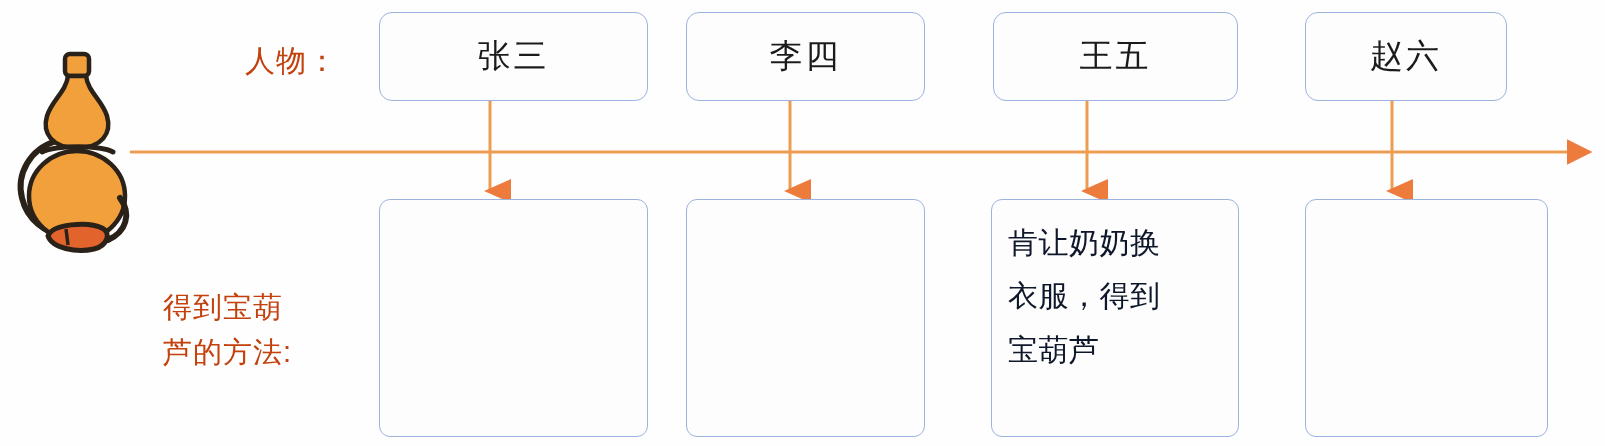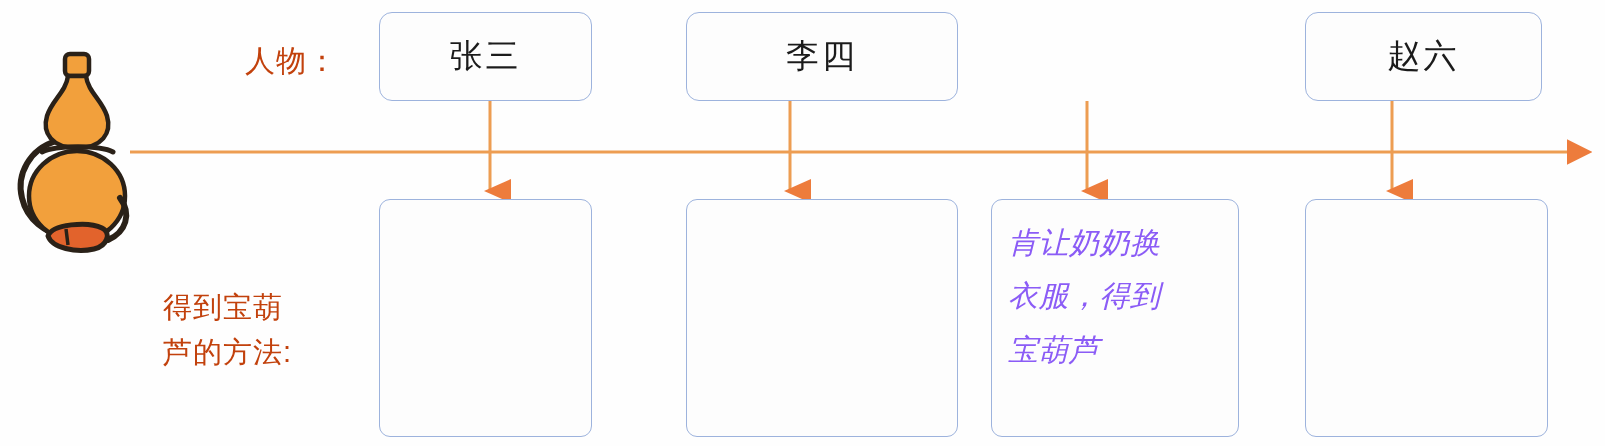--- a/index.html
+++ b/index.html
@@ -82,31 +82,30 @@
   .cell-bottom {
     top: 199px;
     height: 238px;
     border-radius: 11px;
     padding: 16px 14px 10px 16px;
   }
   .cell-bottom .cell-text {
     display: block;
     font-size: 30px;
     line-height: 1.78;
-    color: #8b5cf6;
+    color: #0f172a;
     letter-spacing: 0.5px;
     white-space: pre-line;
     text-align: left;
-    font-style: italic;
   }
 
-  .col-0 { left: 379px; width: 213px; }
-  .col-1 { left: 686px; width: 272px; }
+  .col-0 { left: 379px; width: 269px; }
+  .col-1 { left: 686px; width: 239px; }
   .col-2 { left: 993px; width: 245px; }
-  .col-3 { left: 1305px; width: 237px; }
+  .col-3 { left: 1305px; width: 202px; }
 
   .cell-bottom.col-2 { left: 991px; width: 248px; }
   .cell-bottom.col-3 { left: 1305px; width: 243px; }
 </style>
 </head>
 <body>
 
 <div id="canvas">
 
   <div class="gourd-wrap">
@@ -154,20 +153,23 @@
 
   <div class="row-label label-method">得到宝葫
 芦的方法:</div>
 
   <div class="cell cell-top col-0">
     <span class="cell-text">张三</span>
   </div>
   <div class="cell cell-top col-1">
     <span class="cell-text">李四</span>
   </div>
+  <div class="cell cell-top col-2">
+    <span class="cell-text">王五</span>
+  </div>
   <div class="cell cell-top col-3">
     <span class="cell-text">赵六</span>
   </div>
 
   <div class="cell cell-bottom col-0">
     <span class="cell-text"></span>
   </div>
   <div class="cell cell-bottom col-1">
     <span class="cell-text"></span>
   </div>

